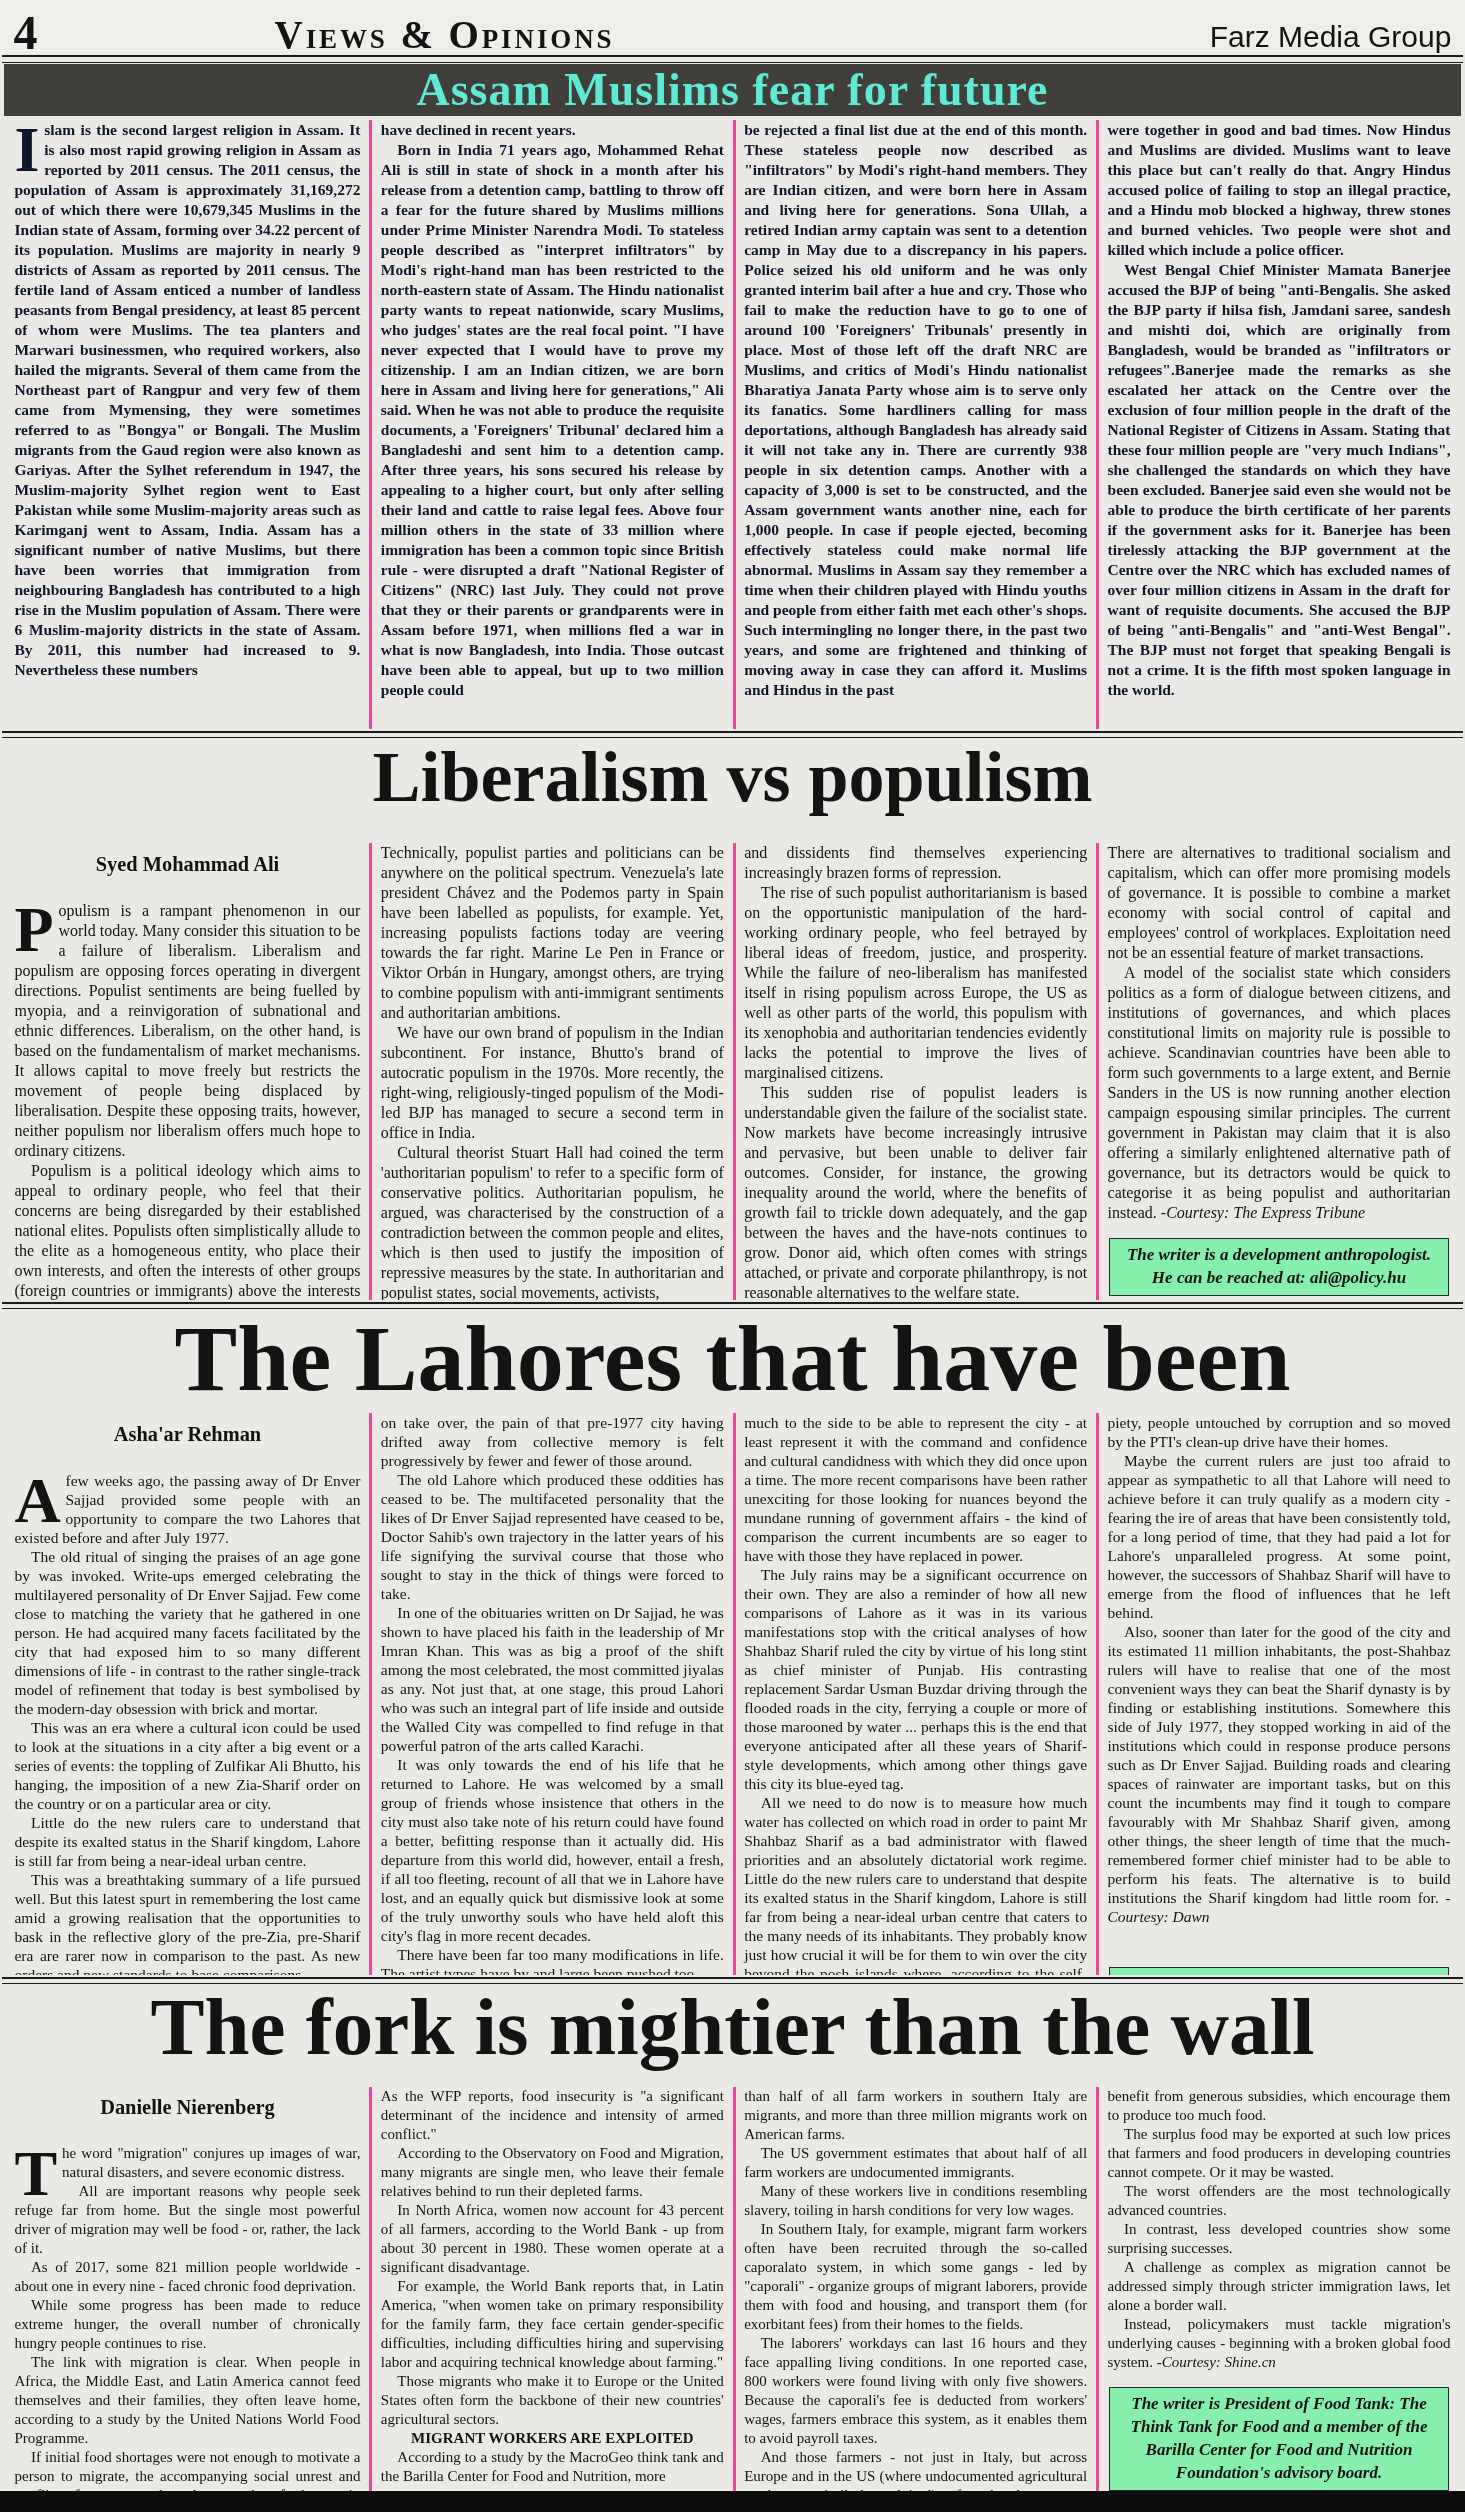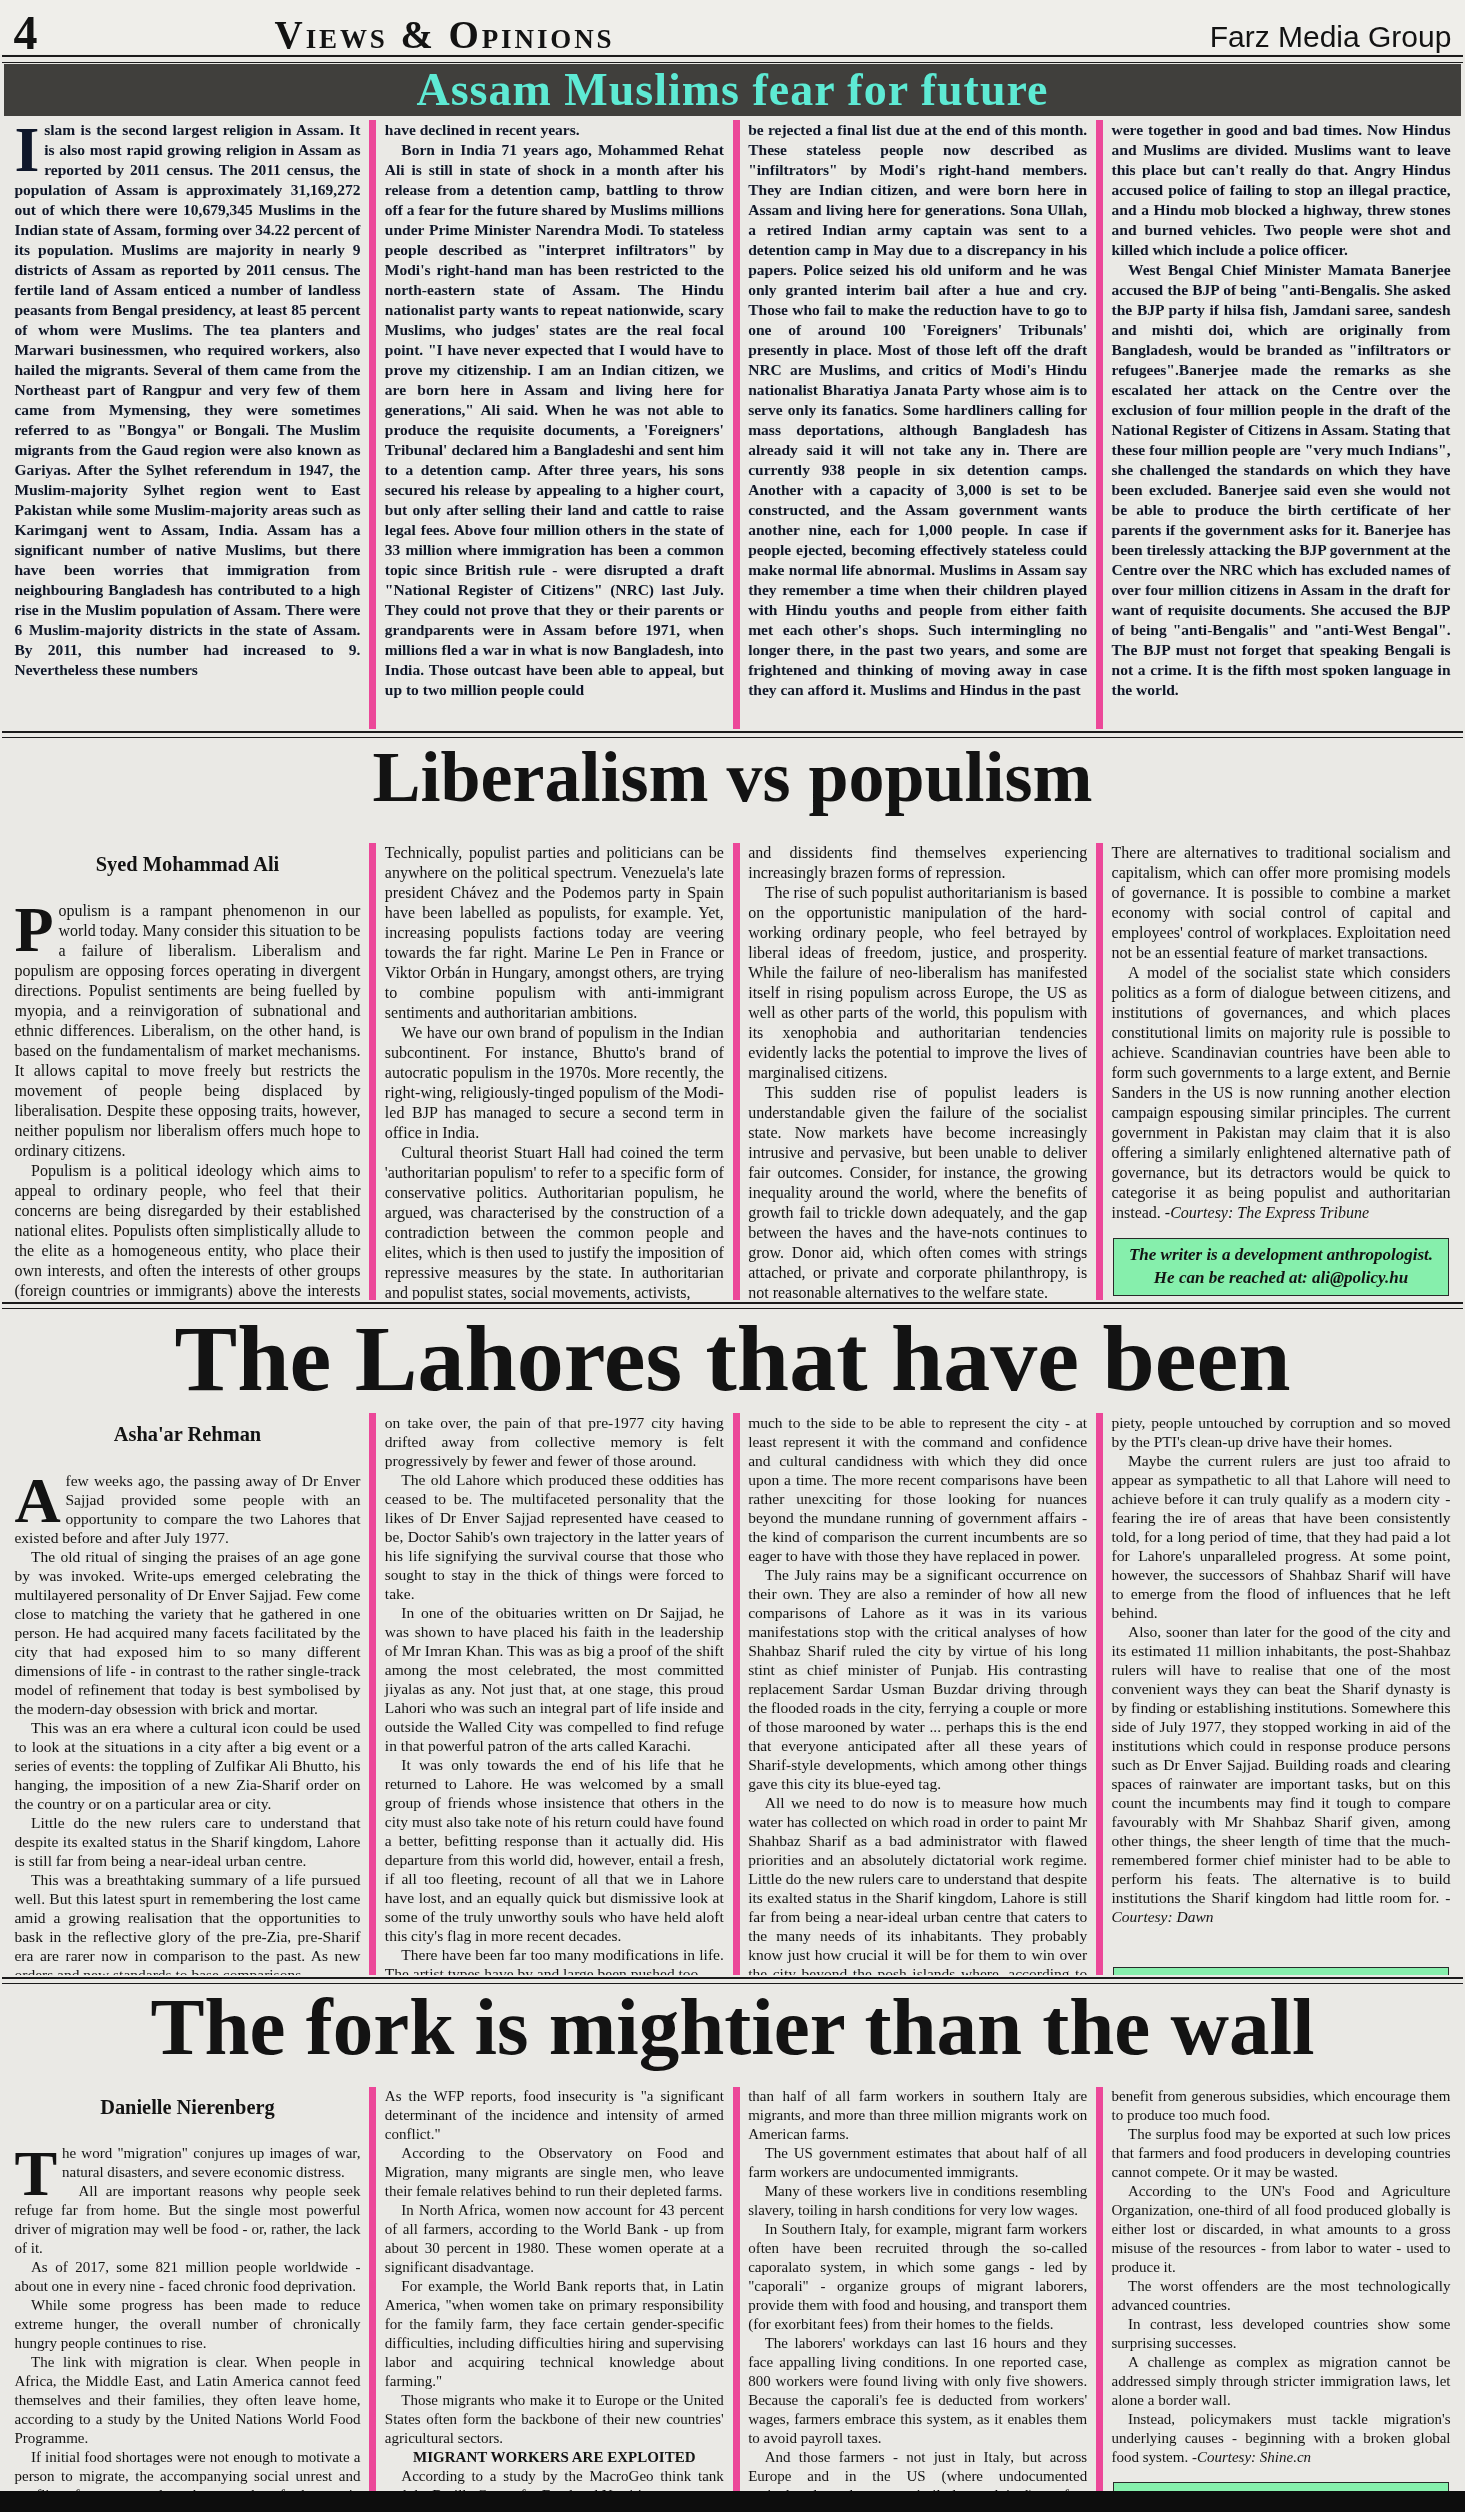--- a/index.html
+++ b/index.html
@@ -41,21 +41,21 @@
   
   .art-body{
     display:grid; grid-template-columns:repeat(4,1fr);
     padding:3.9px 5.8px 0 5.8px; overflow:hidden;
   }
   .a1{height:609px;}
   .a2{height:457px;}
   .a3{height:562px;}
   .a4{height:423px;}
   .col{padding:0 8.7px; overflow:hidden;}
-  .col + .col{border-left:7px solid #ec4899;}
+  .col + .col{border-left:3px solid #ec4899;}
   .paras p{
     margin:0; text-align:justify; text-indent:16.5px;
   }
   .a1 .paras p{font-size:15.5px; line-height:20px; font-weight:bold; color:#0f172a;}
   .a2 .paras p{font-size:16px; line-height:20px;}
   .a3 .paras p{font-size:15.5px; line-height:19px;}
   .a4 .paras p{font-size:15px; line-height:19px;}
   .paras p.first{text-indent:0;}
   .paras p.dropcap::first-letter{
     float:left; font-size:64px; line-height:.82; padding:3.9px 4.8px 0 0; font-weight:bold;
@@ -233,21 +233,20 @@
             <p data-name="paragraph">Many of these workers live in conditions resembling slavery, toiling in harsh conditions for very low wages.</p>
             <p data-name="paragraph">In Southern Italy, for example, migrant farm workers often have been recruited through the so-called caporalato system, in which some gangs - led by "caporali" - organize groups of migrant laborers, provide them with food and housing, and transport them (for exorbitant fees) from their homes to the fields.</p>
             <p data-name="paragraph">The laborers' workdays can last 16 hours and they face appalling living conditions. In one reported case, 800 workers were found living with only five showers. Because the caporali's fee is deducted from workers' wages, farmers embrace this system, as it enables them to avoid payroll taxes.</p>
             <p data-name="paragraph">And those farmers - not just in Italy, but across Europe and in the US (where undocumented agricultural workers are similarly exploited) - often already</p>
           </div>
       </div>
       <div class="col" data-name="article-column">
         <div class="paras" data-name="column-text">
             <p data-name="paragraph" class="first">benefit from generous subsidies, which encourage them to produce too much food.</p>
             <p data-name="paragraph">The surplus food may be exported at such low prices that farmers and food producers in developing countries cannot compete. Or it may be wasted.</p>
-            <p data-name="paragraph">According to the UN's Food and Agriculture Organization, one-third of all food produced globally is either lost or discarded, in what amounts to a gross misuse of the resources - from labor to water - used to produce it.</p>
             <p data-name="paragraph">The worst offenders are the most technologically advanced countries.</p>
             <p data-name="paragraph">In contrast, less developed countries show some surprising successes.</p>
             <p data-name="paragraph">A challenge as complex as migration cannot be addressed simply through stricter immigration laws, let alone a border wall.</p>
             <p data-name="paragraph">Instead, policymakers must tackle migration's underlying causes - beginning with a broken global food system.<i data-name="courtesy-credit"> -Courtesy: Shine.cn</i></p>
           </div>
         <div class="credit-box" data-name="writer-credit-box">The writer is President of Food Tank: The Think Tank for Food and a member of the Barilla Center for Food and Nutrition Foundation's advisory board.</div>
       </div>
     </div>
   </div>
 

